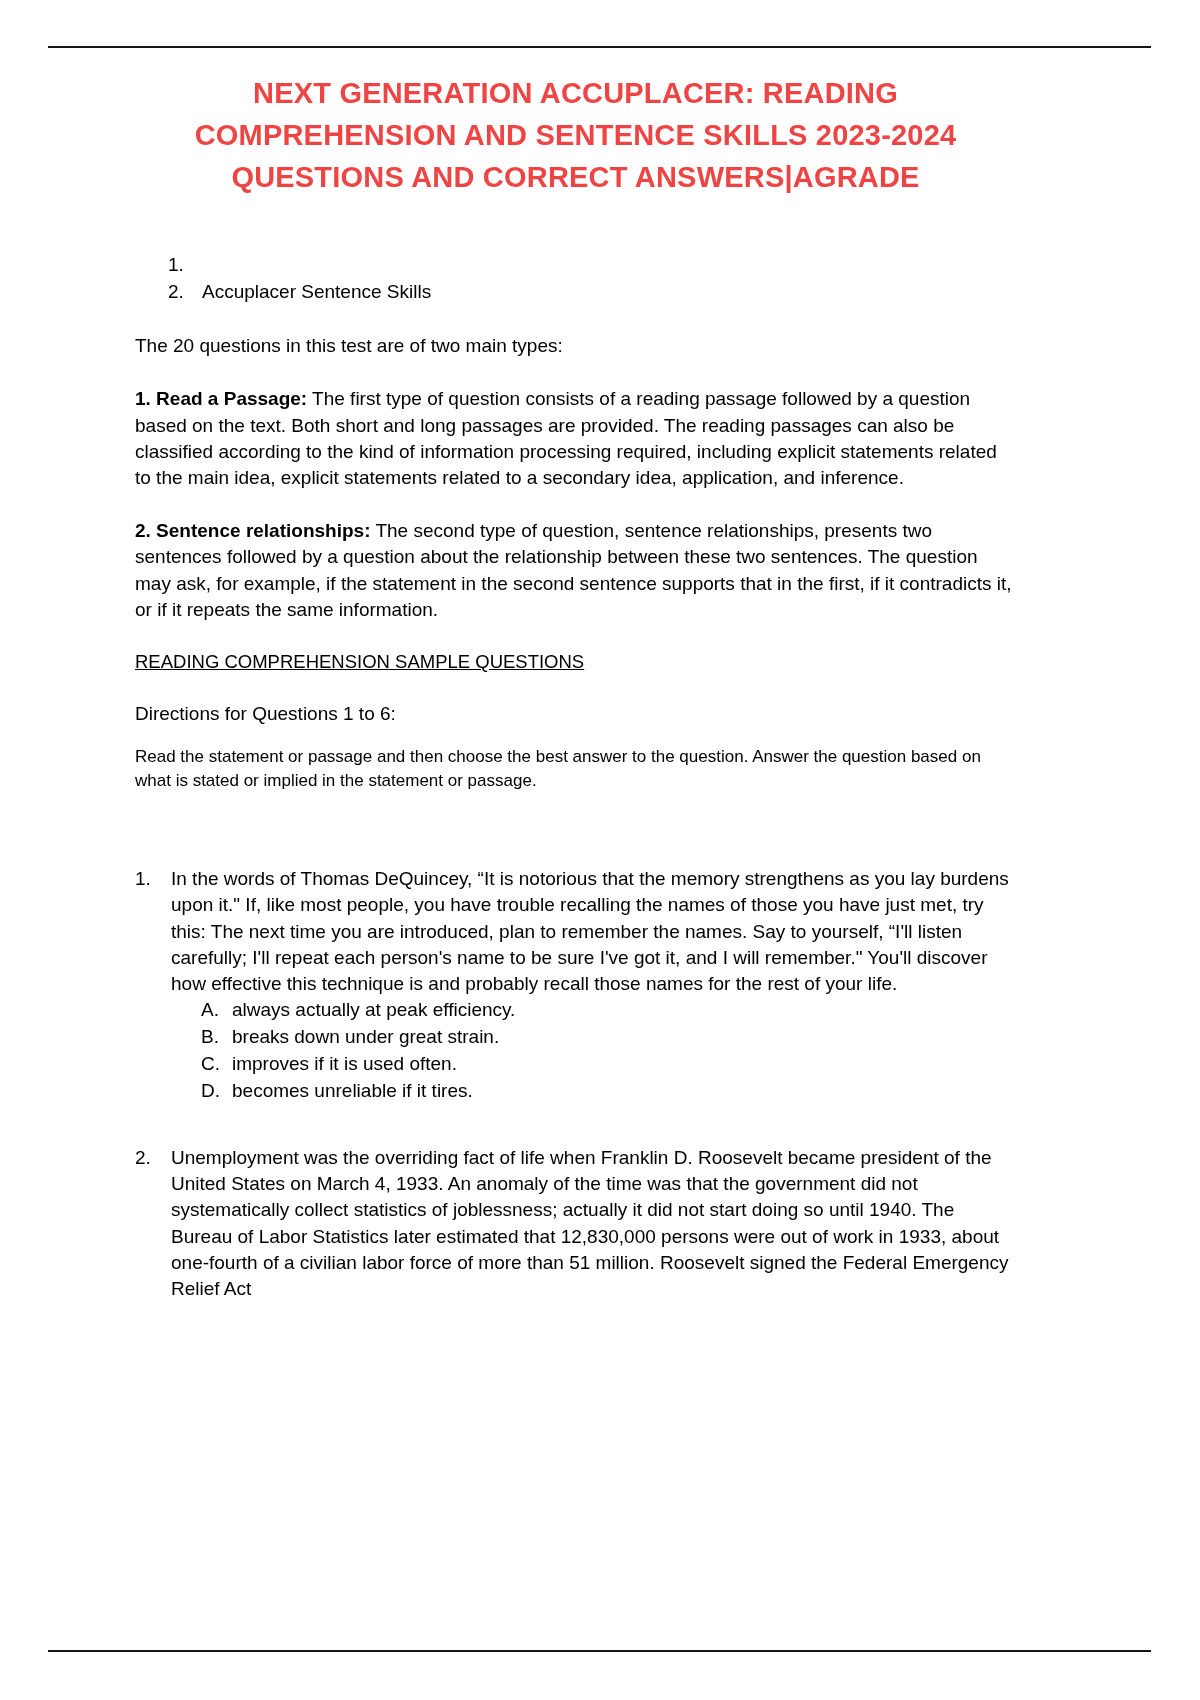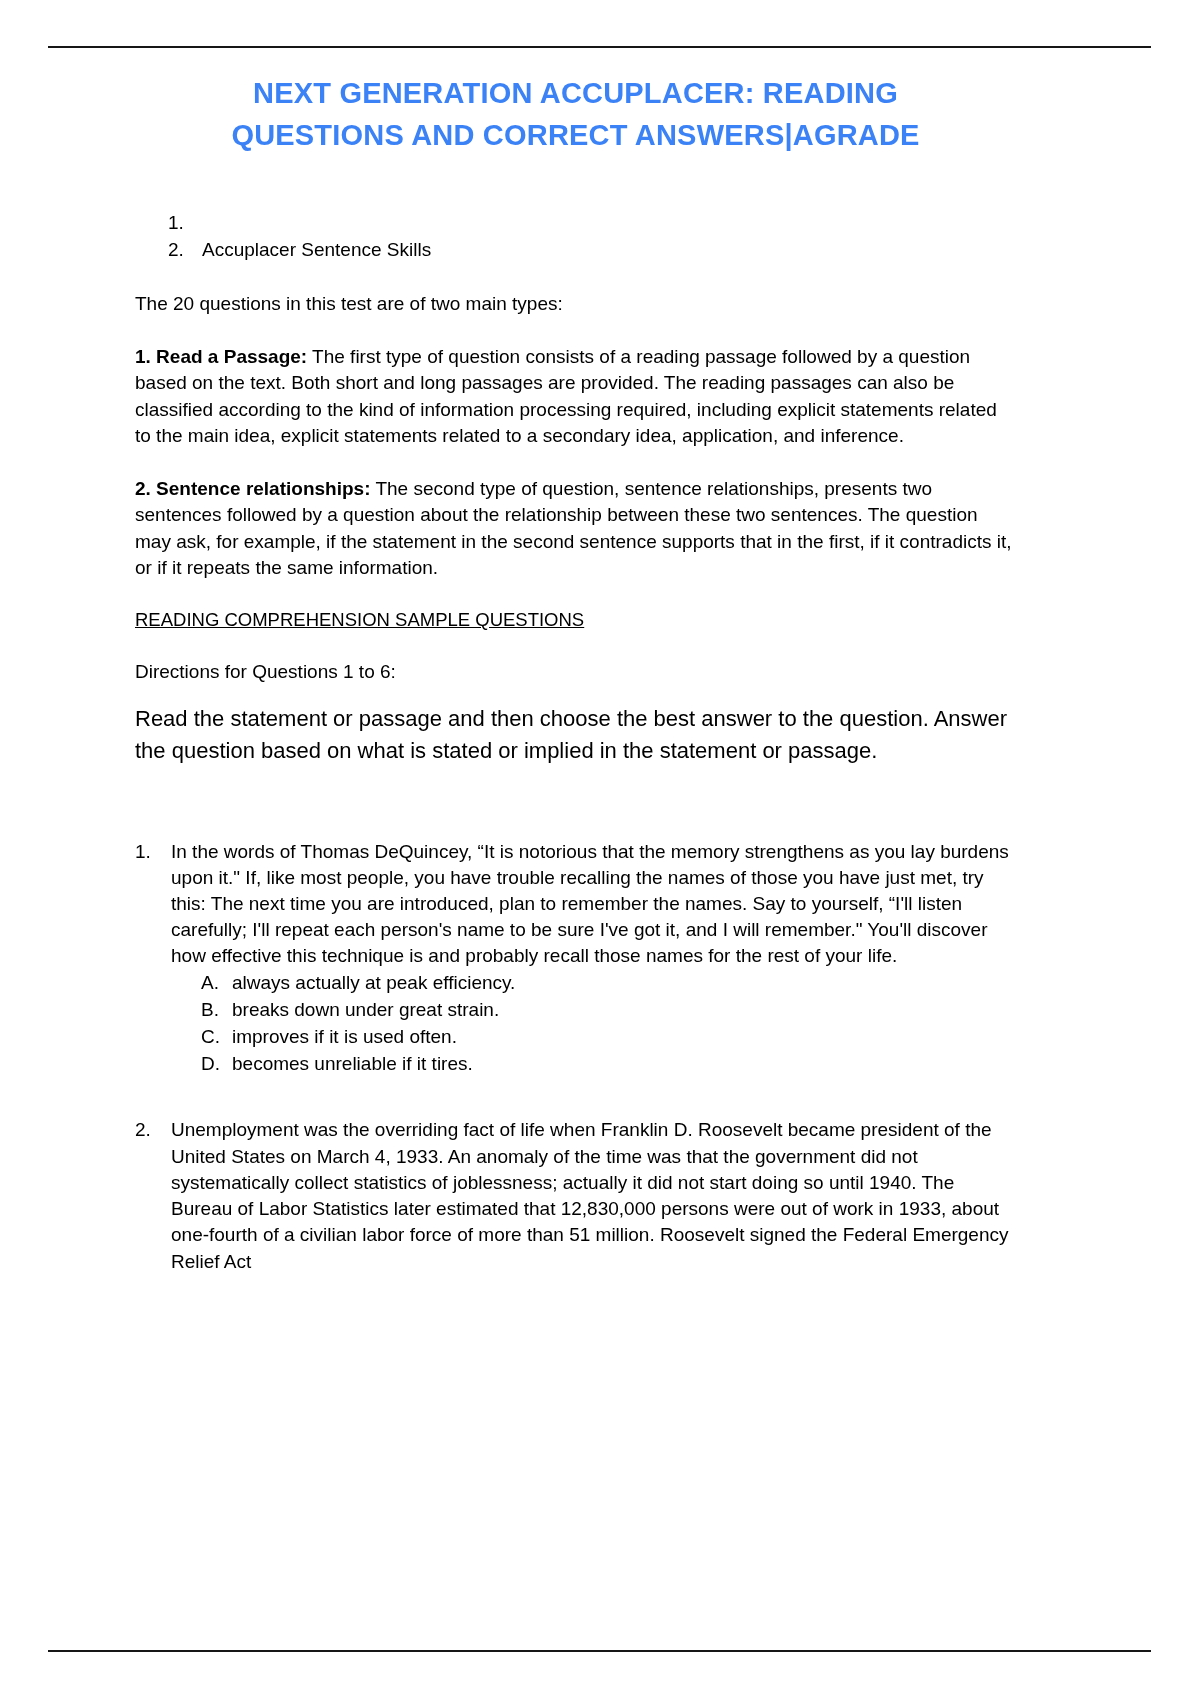--- a/index.html
+++ b/index.html
@@ -54,21 +54,21 @@
   .p-type  { margin: 27px 0 0 0; }
   .p-type .b { font-weight: 700; }
 
   .h-sample {
     margin-top: 26px;
     font-size: 18.5px;
     text-decoration: underline;
   }
 
   .p-dirlabel { margin: 26px 0 0 0; font-size: 19px; }
-  .p-dirtext  { margin: 18px 0 0 0; font-size: 22px; line-height: 1.45; }
+  .p-dirtext  { margin: 18px 0 0 0; font-size: 17px; line-height: 1.45; }
 
   .question-1 { margin-top: 72px; }
   .question-2 { margin-top: 40px; }
 
   .q-row { display: flex; }
   .q-num { width: 36px; flex: none; }
   .q-text { flex: 1; }
 
   .stem { margin: 34px 0 0 0; }
 
@@ -76,22 +76,23 @@
   .option { display: flex; line-height: 1.42; }
   .opt-letter { width: 31px; flex: none; }
 </style>
 </head>
 <body>
 
 <div class="page">
 
   <div class="rule rule-top"></div>
 
-  <h1 class="title" style="color: #3b82f6;">
+  <h1 class="title" style="color: #ef4444;">
     <div>NEXT GENERATION ACCUPLACER: READING</div>
+    <div>COMPREHENSION AND SENTENCE SKILLS 2023-2024</div>
     <div>QUESTIONS AND CORRECT ANSWERS|AGRADE</div>
   </h1>
 
   <div class="content">
 
     <div class="toc">
       <div class="toc-row">
         <span class="toc-num">1.</span>
       </div>
       <div class="toc-row">

